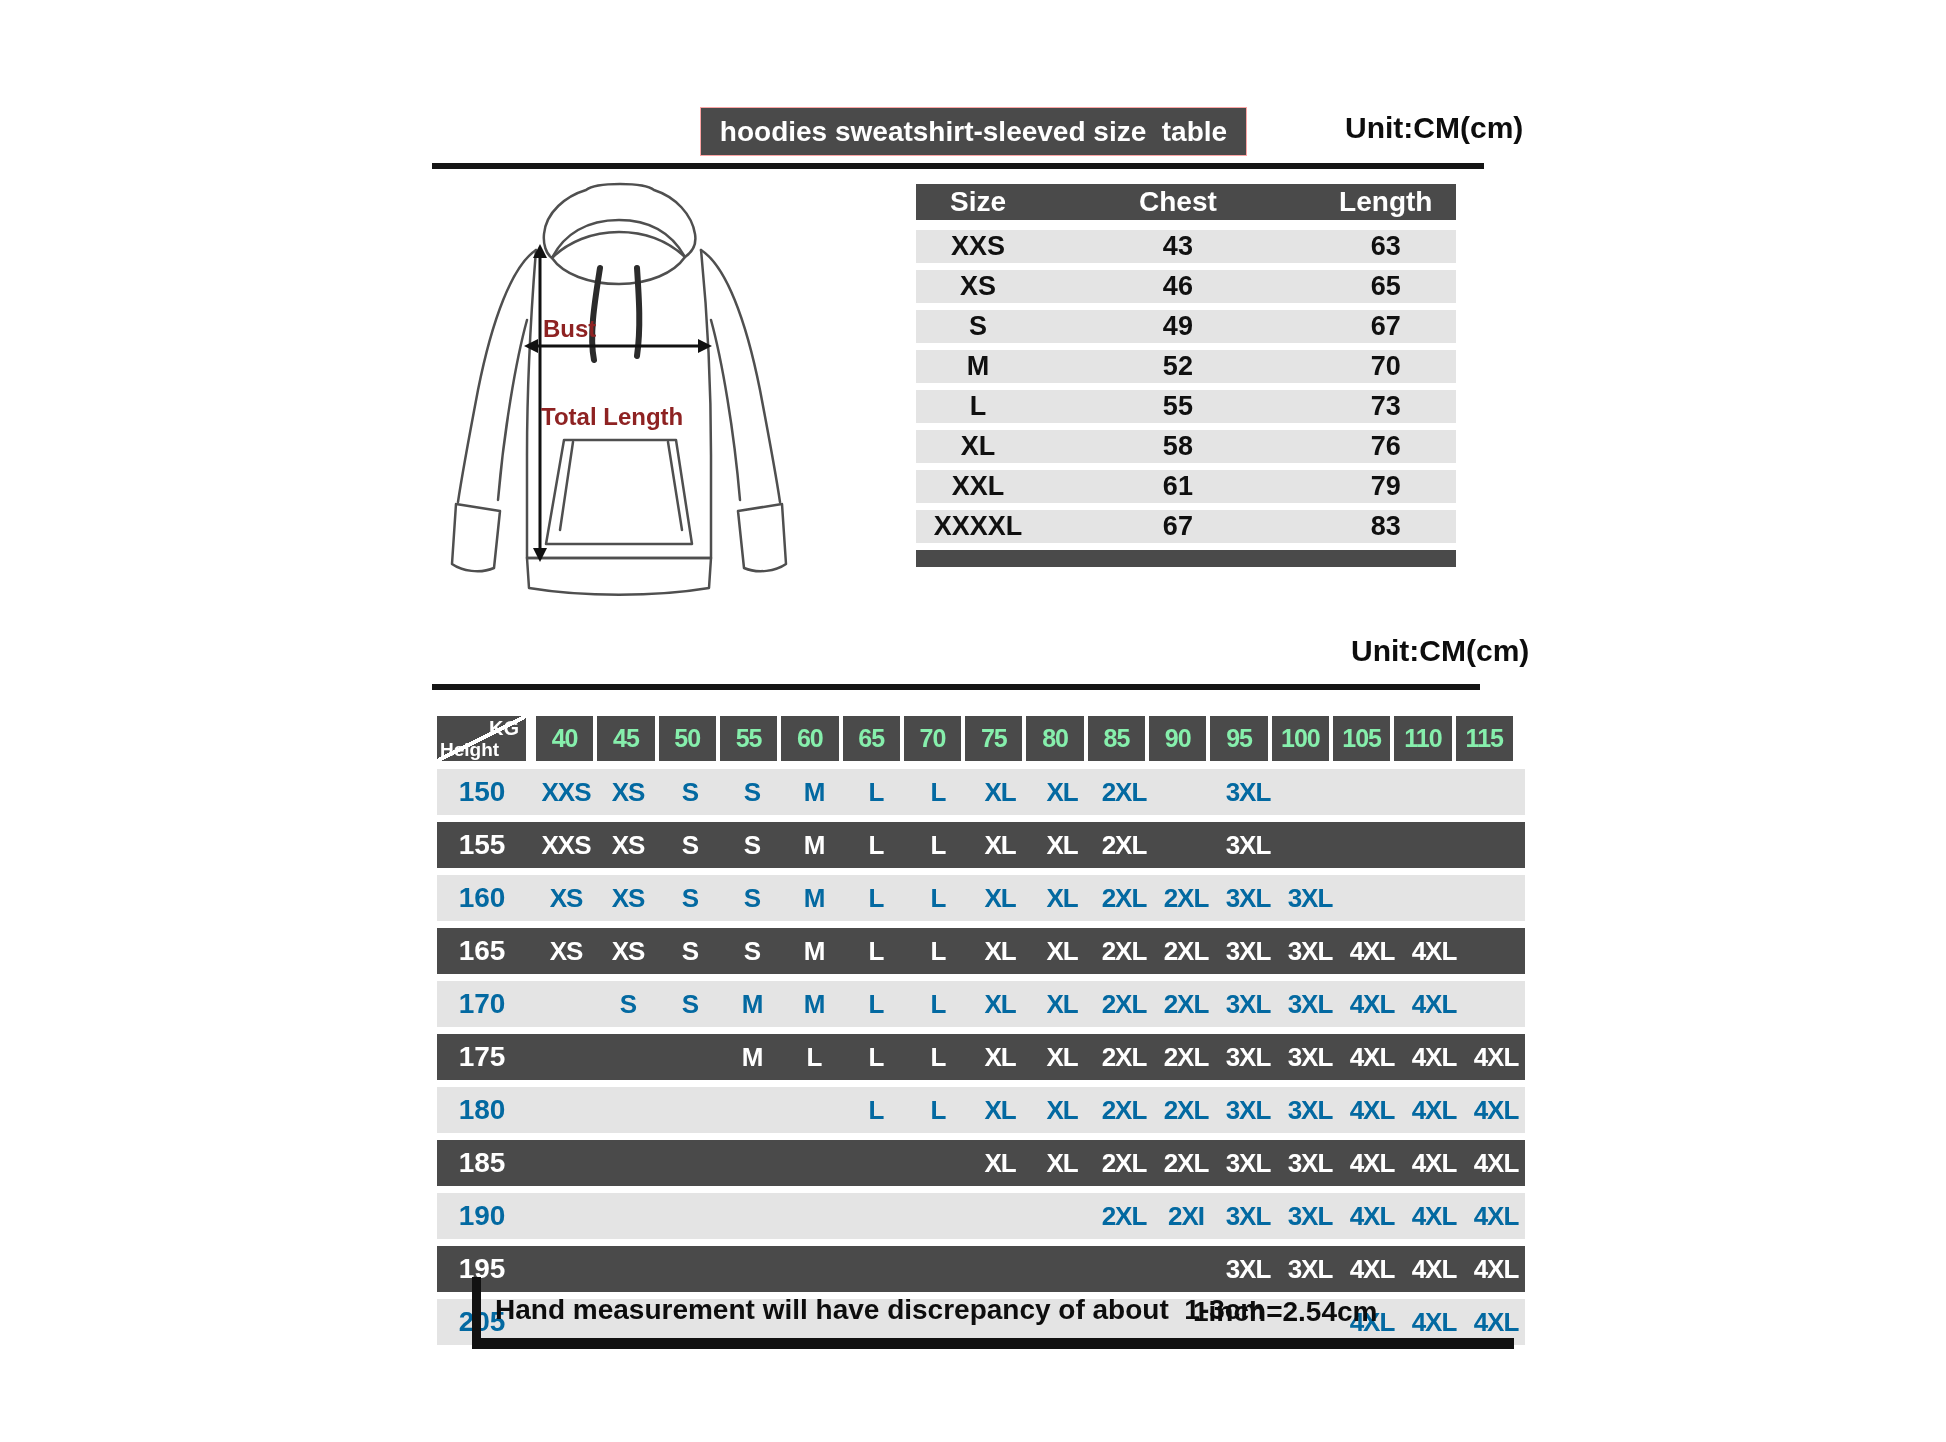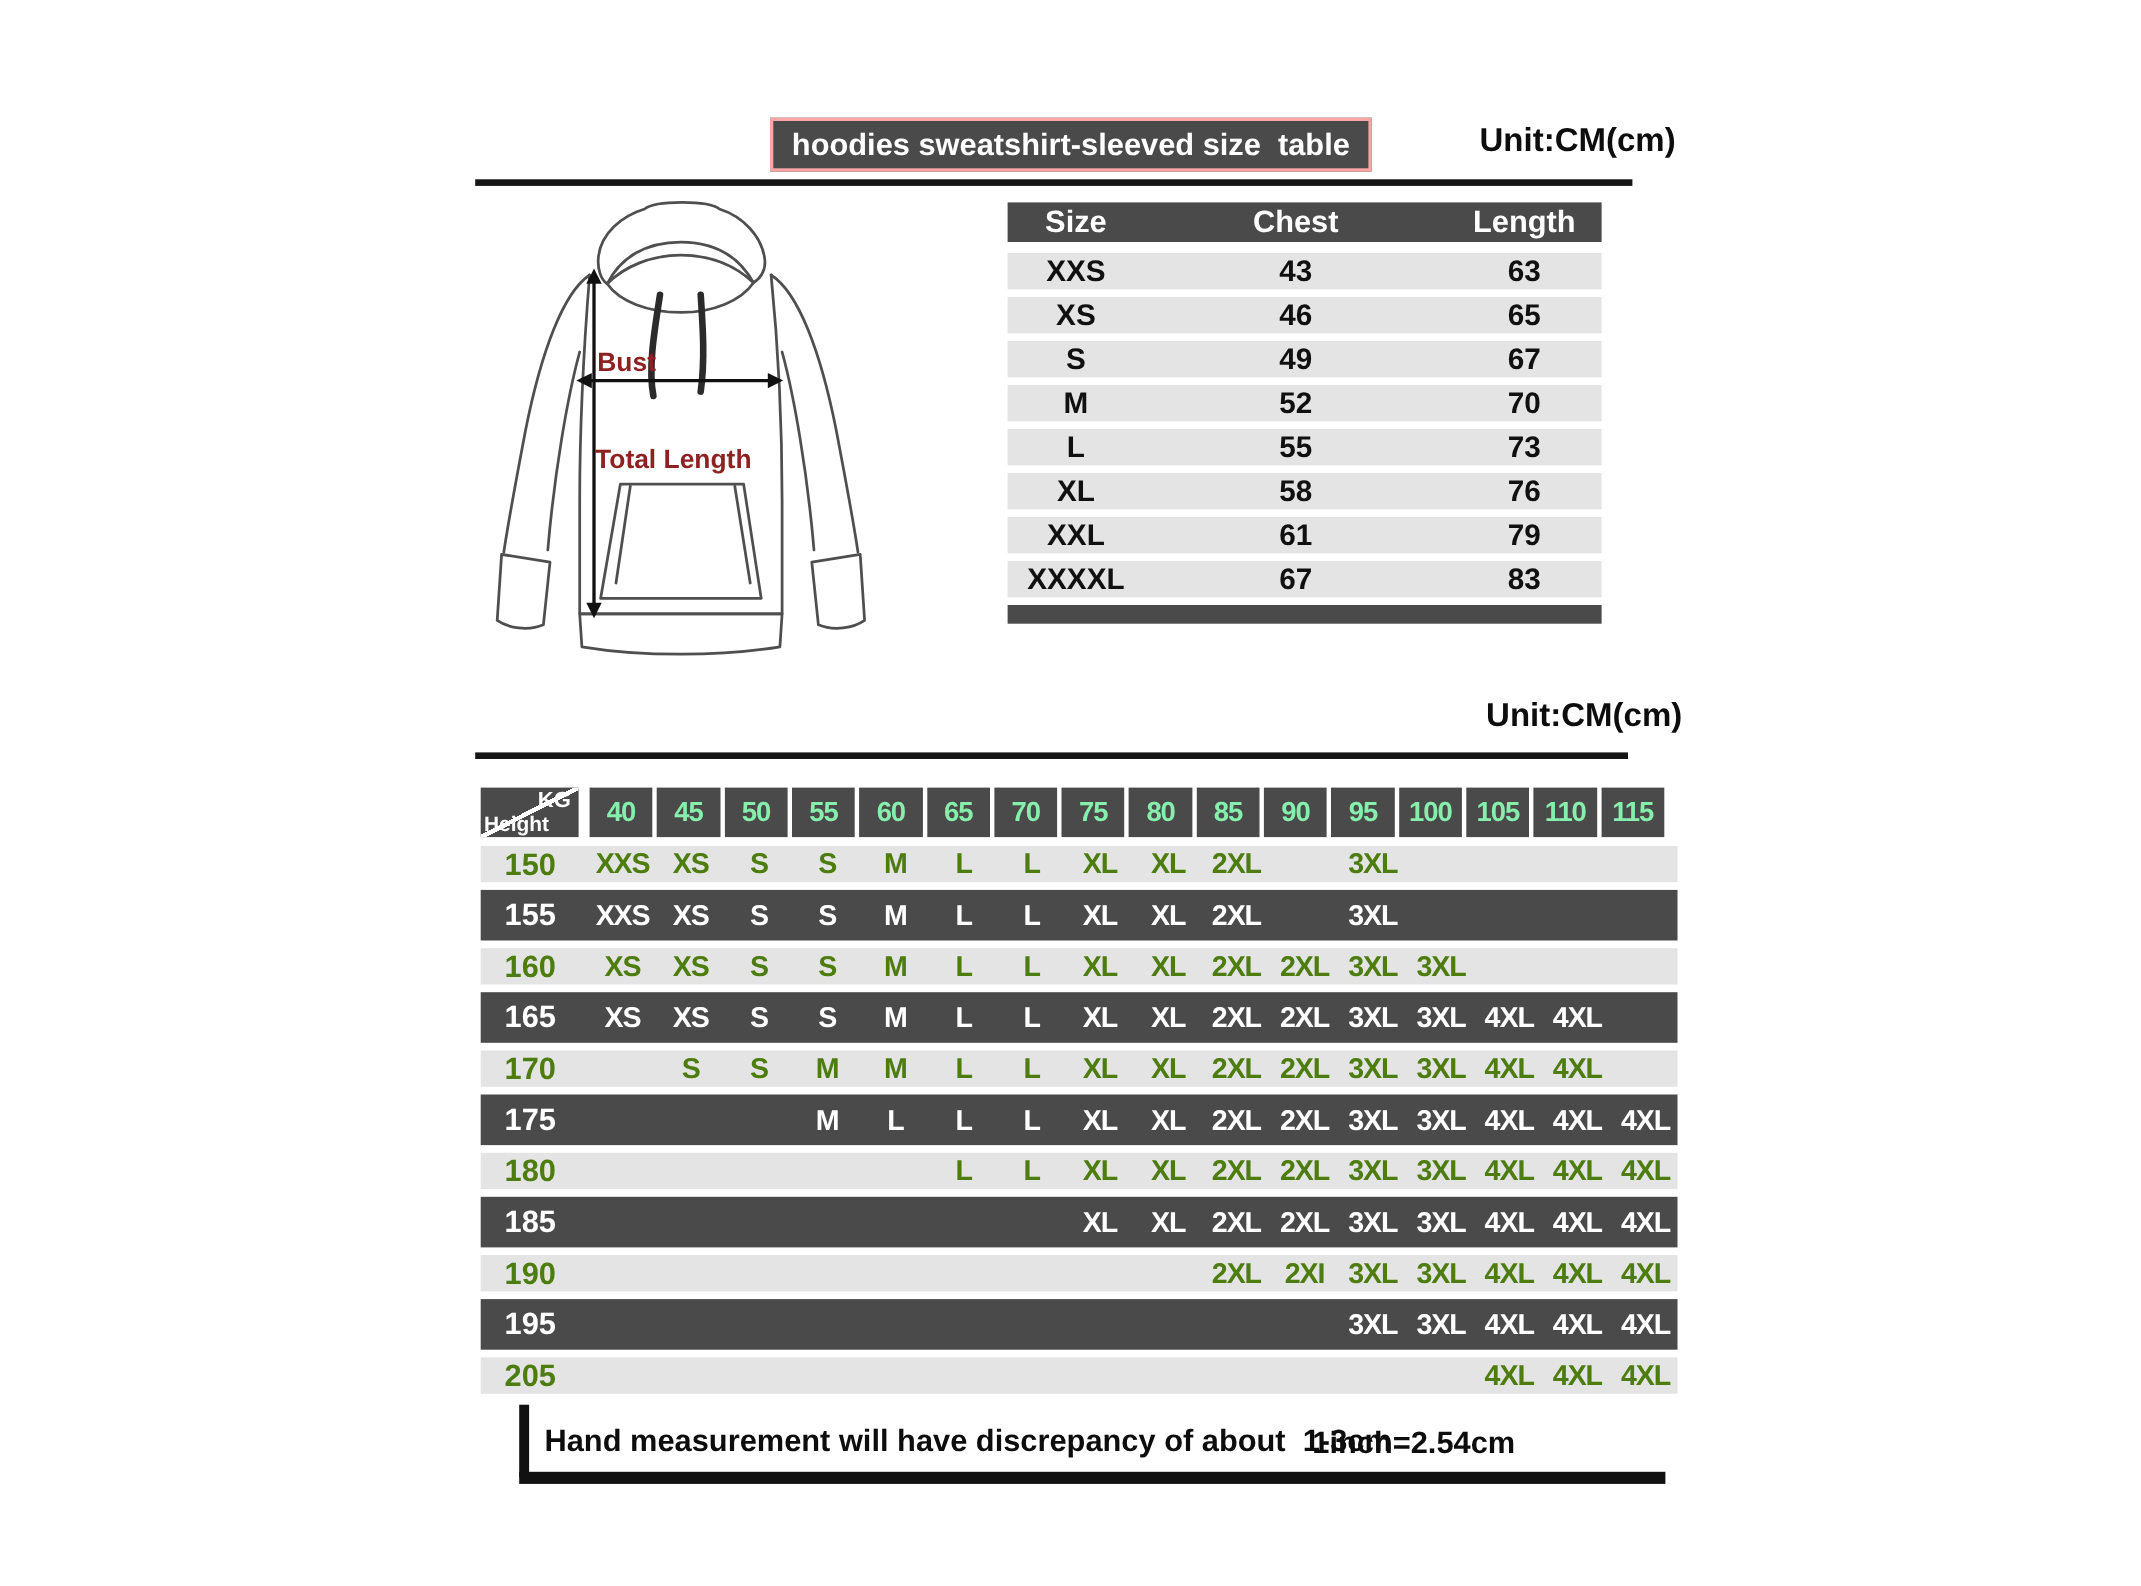--- a/index.html
+++ b/index.html
@@ -6,21 +6,21 @@
     --dark:#4a4a4a;
     --light:#e4e4e4;
     --red:#8e2222;
     --ink:#141414;
   }
   *{box-sizing:border-box;margin:0;padding:0;}
   body{background:#ffffff;font-family:"Liberation Sans",sans-serif;}
   .page{position:relative;width:1946px;height:1442px;background:#ffffff;overflow:hidden;}
 
   
-  .title-bar{position:absolute;background:var(--dark);border:3px solid #fca5a5;
+  .title-bar{position:absolute;background:var(--dark);border:1px solid #fca5a5;
     display:flex;align-items:center;justify-content:center;}
   .title-bar span{color:#fff;font-size:28px;font-weight:700;white-space:pre;}
   .t1{left:700px;top:107px;width:547px;height:49px;}
   .t2{left:598px;top:629px;width:723px;height:49px;}
   .unit{position:absolute;font-size:30px;font-weight:700;color:#0d0d0d;}
   .u1{left:1345px;top:111px;}
   .u2{left:1351px;top:634px;}
   .rule{position:absolute;height:6px;background:#151515;}
   .r1{left:432px;top:163px;width:1052px;}
   .r2{left:432px;top:684px;width:1048px;}
@@ -41,21 +41,21 @@
   .matrix{position:absolute;left:437px;top:716px;width:1088px;}
   .mx-header{display:flex;height:45px;margin-bottom:8px;}
   .mx-corner{position:relative;width:90px;height:45px;background:var(--dark);margin-right:10px;
     background-image:linear-gradient(to bottom right,rgba(0,0,0,0) calc(50% - 2px),#fff calc(50% - 2px),#fff calc(50% + 2px),rgba(0,0,0,0) calc(50% + 2px));}
   .mx-corner .kg{position:absolute;top:1px;right:7px;color:#fff;font-size:20px;font-weight:700;}
   .mx-corner .hgt{position:absolute;bottom:0px;left:3px;color:#fff;font-size:19px;font-weight:700;}
   .mx-col{width:58px;margin-right:4px;background:var(--dark);color:#86efac;font-size:25px;font-weight:700;
     display:flex;align-items:center;justify-content:center;letter-spacing:-1px;}
   .mx-col:last-child{margin-right:12px;}
   .mx-row{display:flex;align-items:center;margin-bottom:7px;}
-  .mx-row.light{height:33px;background:var(--light);color:#4d7c0f;}
+  .mx-row.light{height:46px;background:var(--light);color:#0369a1;}
   .mx-row.dark{height:46px;background:var(--dark);color:#ffffff;}
   .mx-label{width:90px;margin-right:10px;text-align:center;font-size:28px;font-weight:700;}
   .mx-cell{width:58px;margin-right:4px;text-align:center;font-size:26px;font-weight:700;letter-spacing:-1px;}
   .mx-cell:last-child{margin-right:0;}
 
   
   .f-vbar{position:absolute;left:472px;top:1277px;width:9px;height:66px;background:#111;}
   .f-hbar{position:absolute;left:472px;top:1338px;width:1042px;height:11px;background:#111;}
   .f-note{position:absolute;left:495px;top:1294px;font-size:28px;font-weight:700;color:#0d0d0d;white-space:pre;}
   .f-conv{position:absolute;left:1193px;top:1296px;font-size:28px;font-weight:700;color:#0d0d0d;}

